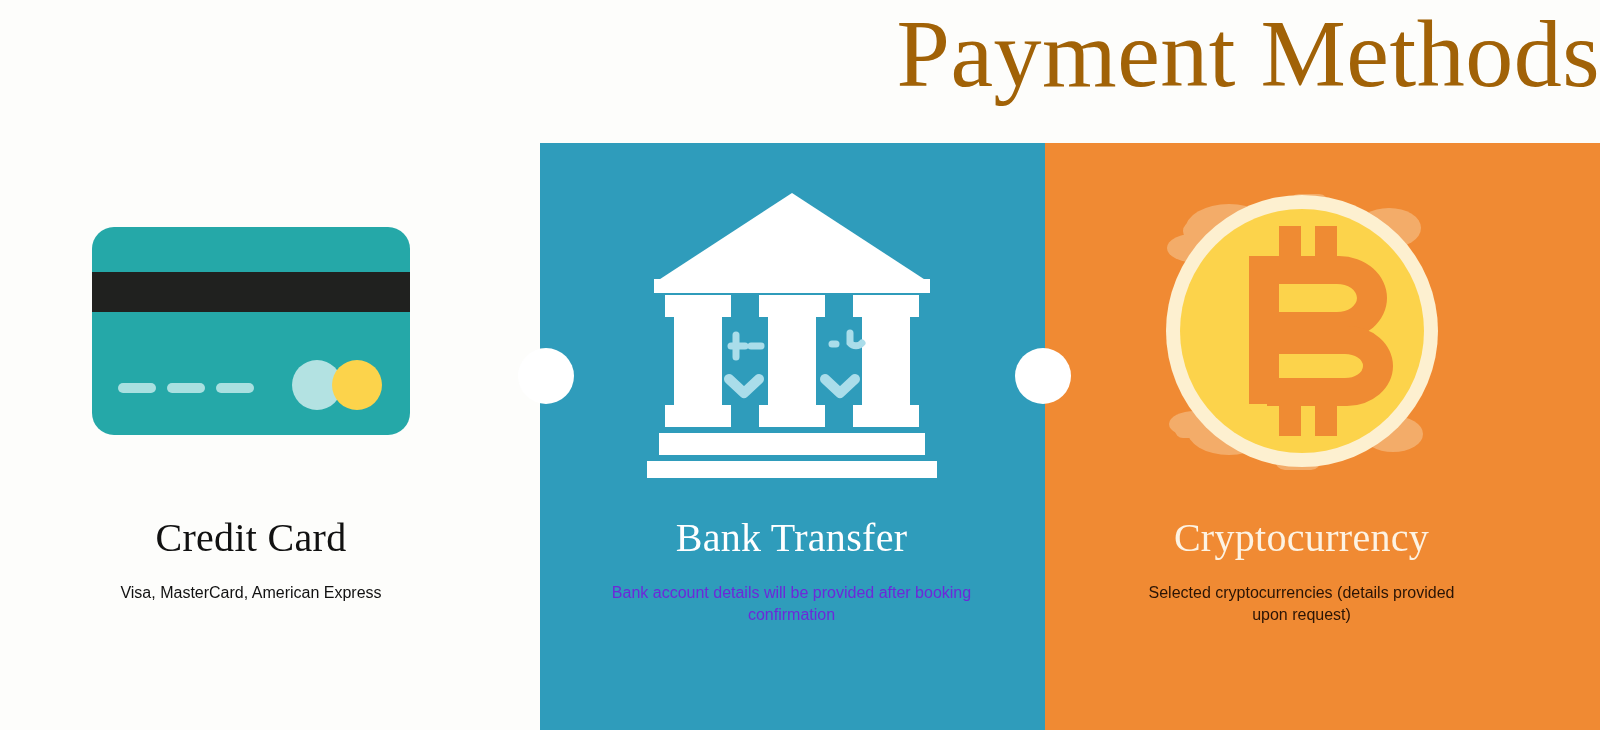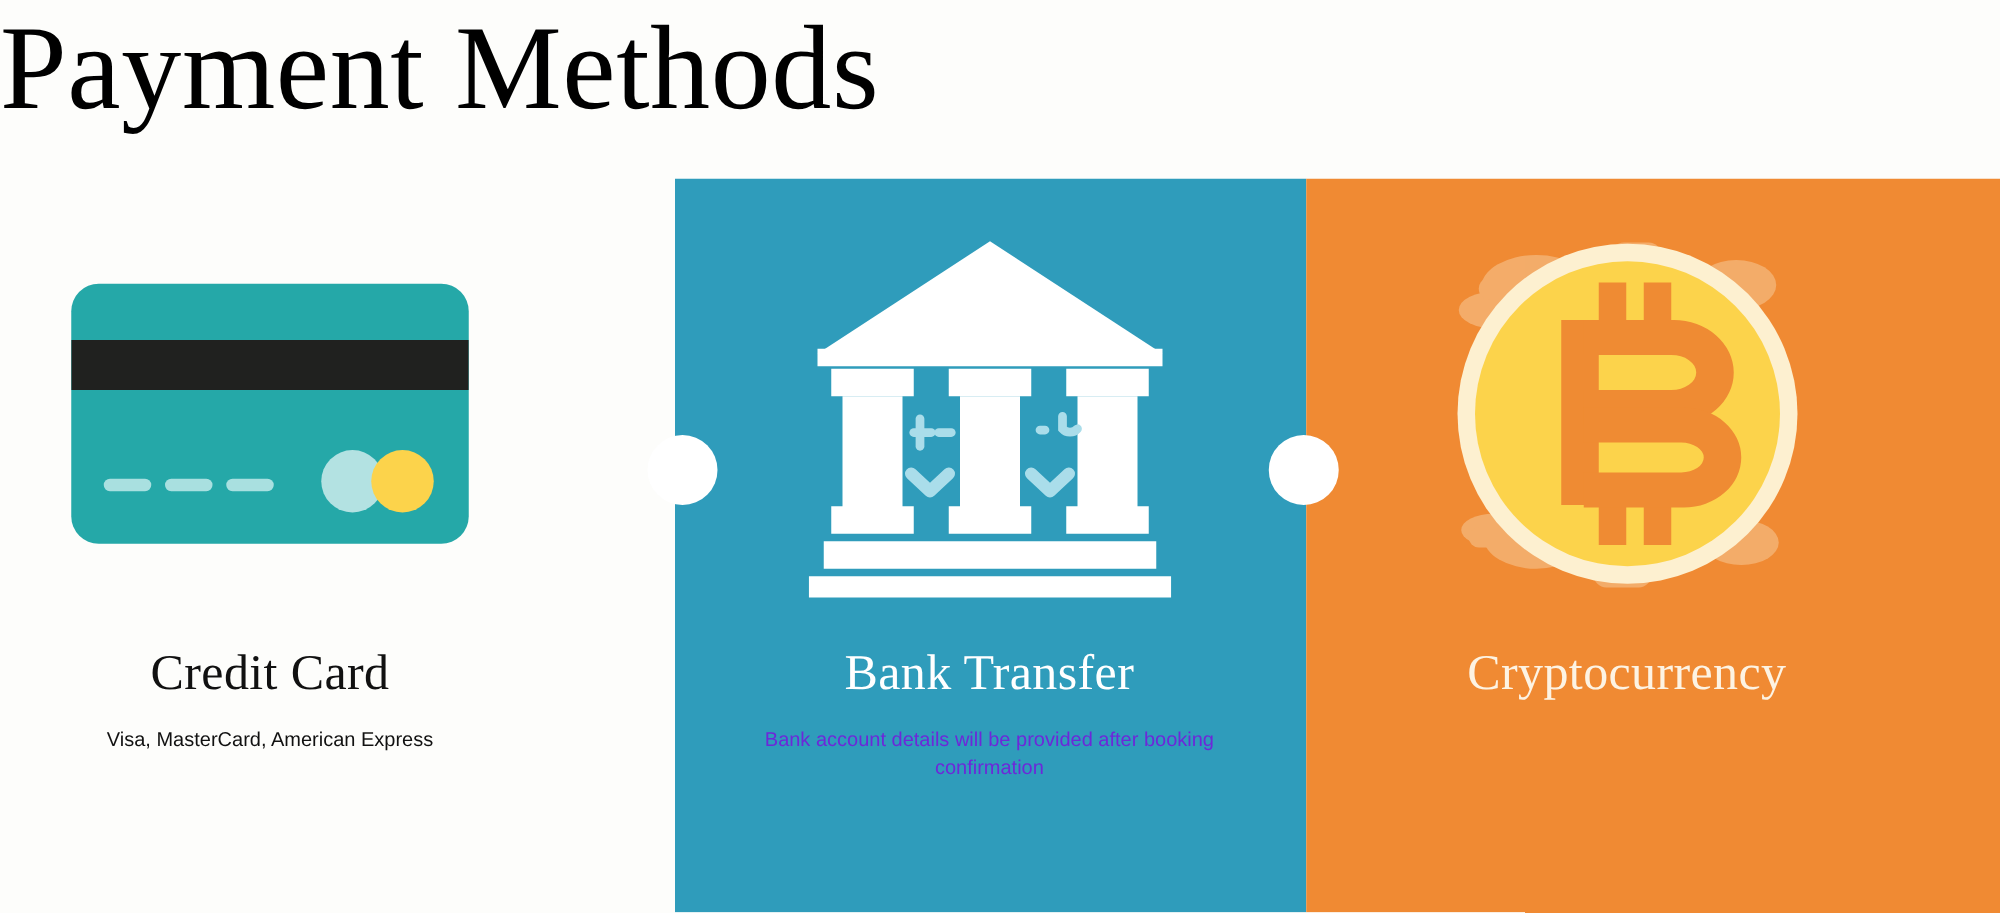--- a/index.html
+++ b/index.html
@@ -20,26 +20,26 @@
     background: #fdfdfb;
     overflow: hidden;
   }
 
   
   .page-title {
     position: absolute;
     left: 0;
     top: 2px;
     width: 1600px;
-    text-align: left;
+    text-align: right;
     font-family: "Liberation Serif", serif;
     font-size: 96px;
     line-height: 1.08;
     font-weight: 400;
-    color: #000000;
+    color: #a16207;
     letter-spacing: 0.5px;
     white-space: nowrap;
   }
 
   
   .panel {
     position: absolute;
     top: 143px;
     height: 587px;
   }
@@ -77,21 +77,21 @@
   
   .method {
     position: absolute;
     top: 143px;
     height: 587px;
     display: flex;
     flex-direction: column;
     align-items: center;
     z-index: 4;
   }
-  .method-credit  { left: 0px;    width: 432px; }
+  .method-credit  { left: 0px;    width: 432px; padding-left: 35px; }
   .method-bank    { left: 540px;  width: 503px; }
   .method-crypto  { left: 1024px; width: 555px; }
 
   .icon-wrap {
     position: relative;
     width: 100%;
     height: 375px;
     display: flex;
     align-items: center;
     justify-content: center;
@@ -269,15 +269,16 @@
           <rect x="122" y="40" width="22" height="30"></rect>
           <rect x="158" y="40" width="22" height="30"></rect>
           <rect x="122" y="218" width="22" height="32"></rect>
           <rect x="158" y="218" width="22" height="32"></rect>
           <path d="M110 70 h72 a48 42 0 0 1 0 84 h-72 v-28 h70 a20 14 0 0 0 0-28 h-70 z"></path>
           <path d="M110 140 h80 a46 40 0 0 1 0 80 h-80 v-28 h78 a18 12 0 0 0 0-24 h-78 z"></path>
         </g>
       </svg>
     </div>
     <h2 class="method-title title-cream">Cryptocurrency</h2>
+    <p class="method-desc desc-brown" style="max-width:330px">Selected cryptocurrencies (details provided upon request)</p>
   </div>
 
 </div>
 
 </body></html>

